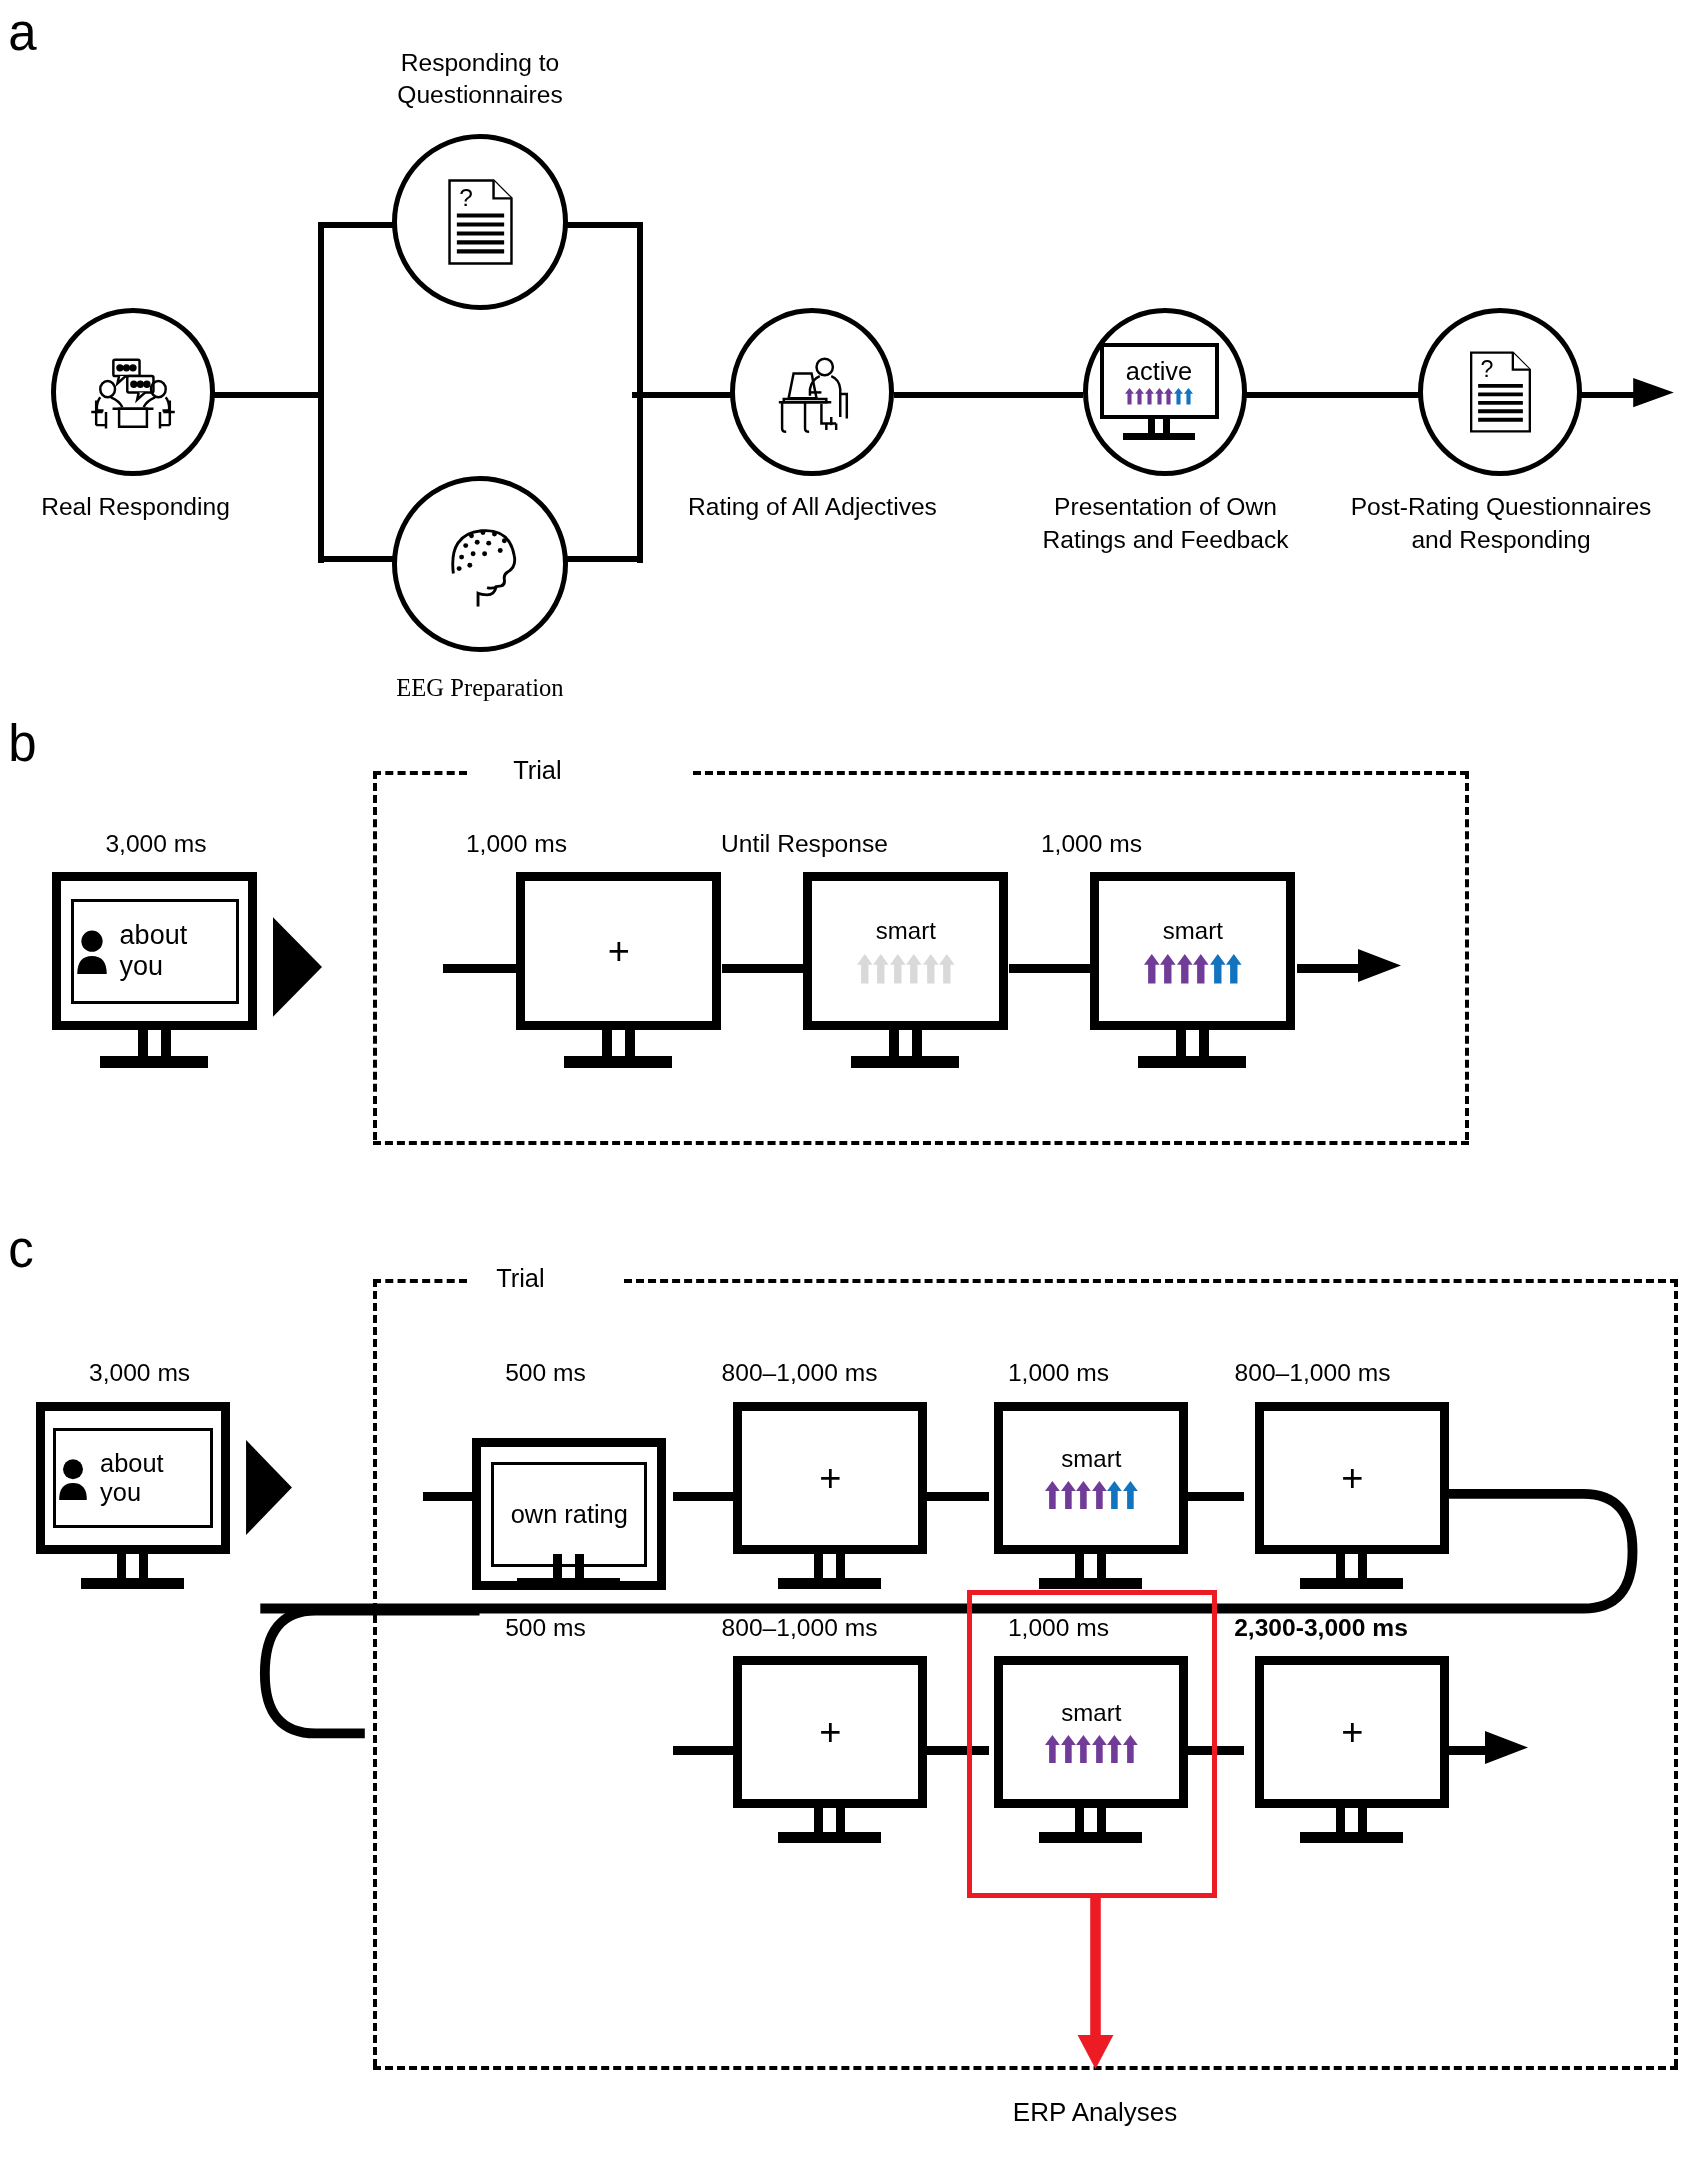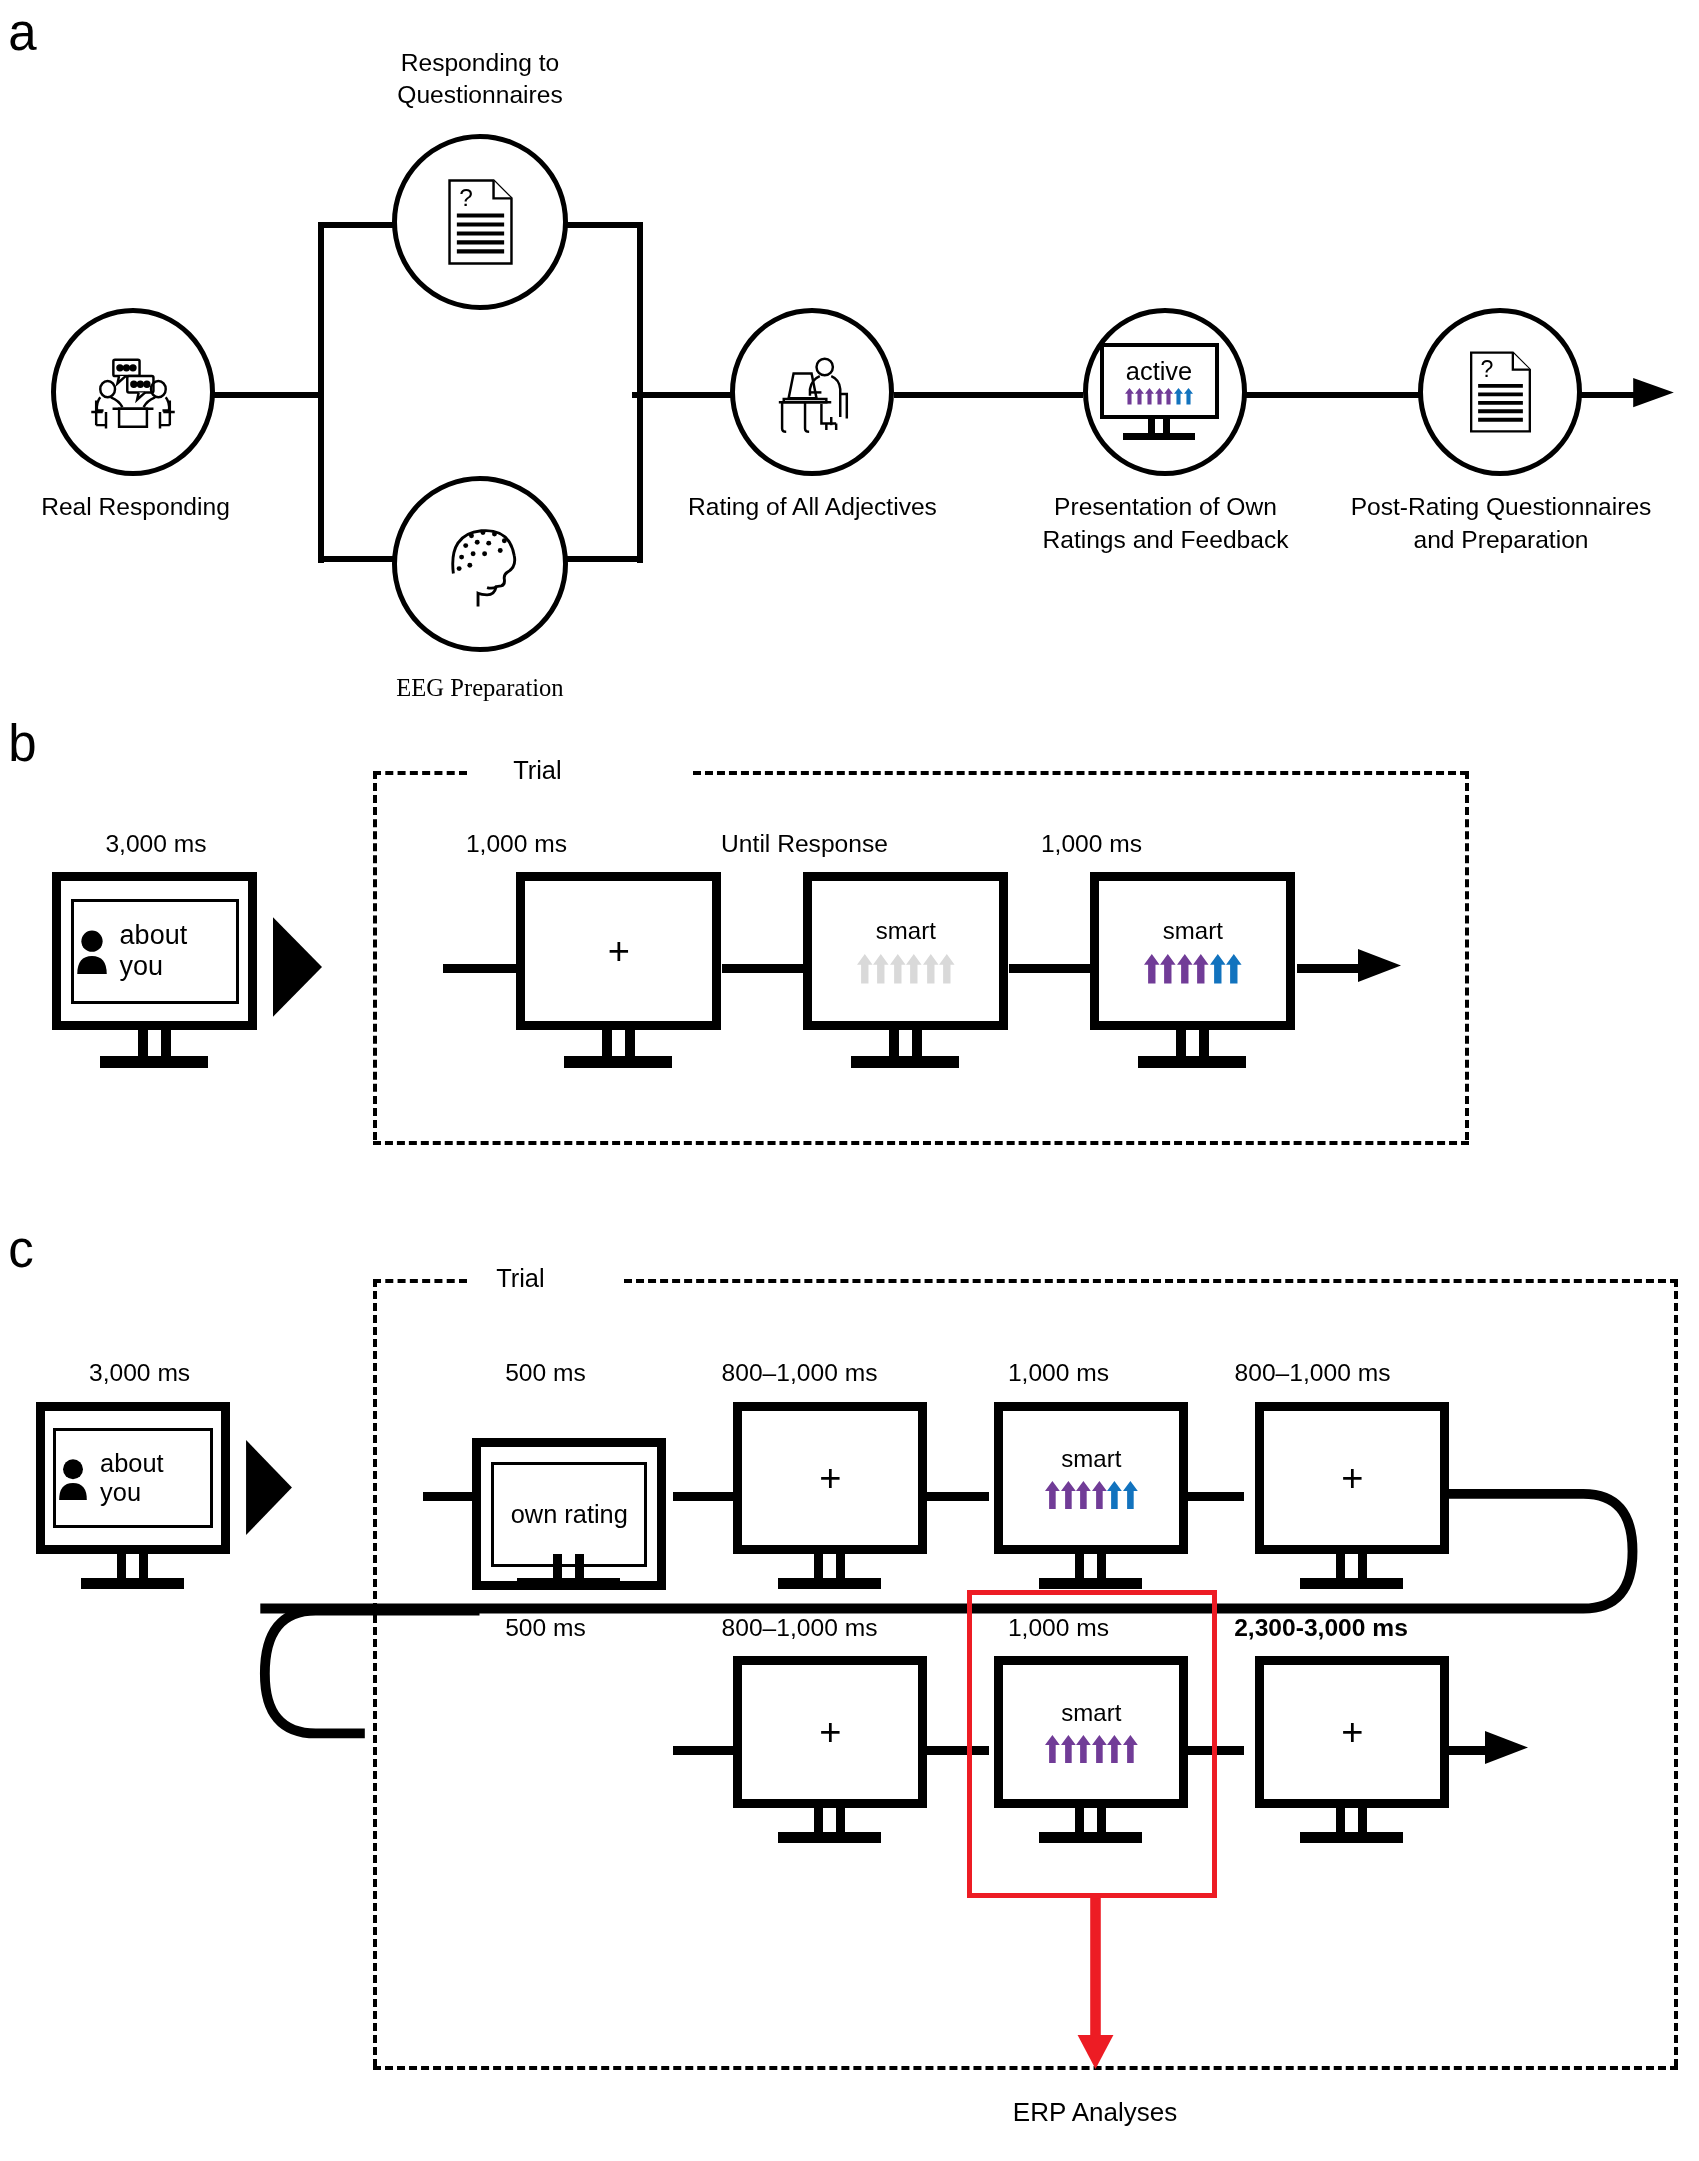--- a/index.html
+++ b/index.html
@@ -286,21 +286,21 @@
       <g stroke="#000" stroke-width="5">
         <line x1="17" y1="47" x2="75" y2="47"></line>
           <line x1="17" y1="58" x2="75" y2="58"></line>
         <line x1="17" y1="69" x2="75" y2="69"></line>
           <line x1="17" y1="80" x2="75" y2="80"></line>
         <line x1="17" y1="91" x2="75" y2="91"></line>
       </g>
     </svg>
   </div>
   <div class="lbl" style="left:1333px; top:492px; width:336px;">Post-Rating Questionnaires</div>
-  <div class="lbl" style="left:1333px; top:525px; width:336px;">and Preparation</div>
+  <div class="lbl" style="left:1333px; top:525px; width:336px;">and Responding</div>
 
   <div class="panel-letter" style="left:8.2px; top:718px;">b</div>
 
   <div class="lbl" style="left:41px; top:829px; width:230px;">3,000 ms</div>
   <div class="monitor" style="left:49px; top:872px; width:213px; height:205px;">
     <div class="mon-screen" style="left:3.3px; top:0; width:205px; height:158px;">
       <div class="inner-box" style="width:168px; height:105px;">
         <svg width="36" height="46" viewBox="0 0 44 56">
           <circle cx="22" cy="16" r="13" fill="#000"></circle>
           <path d="M4 56 q0 -22 18 -22 q18 0 18 22 z" fill="#000"></path>

